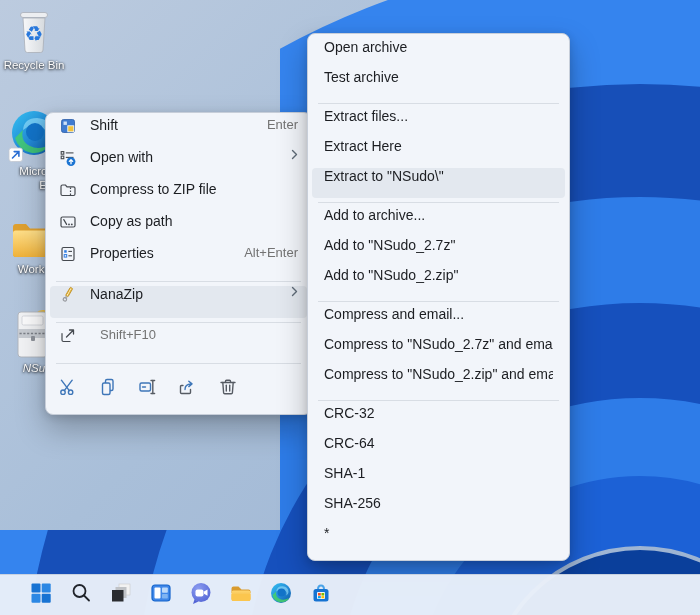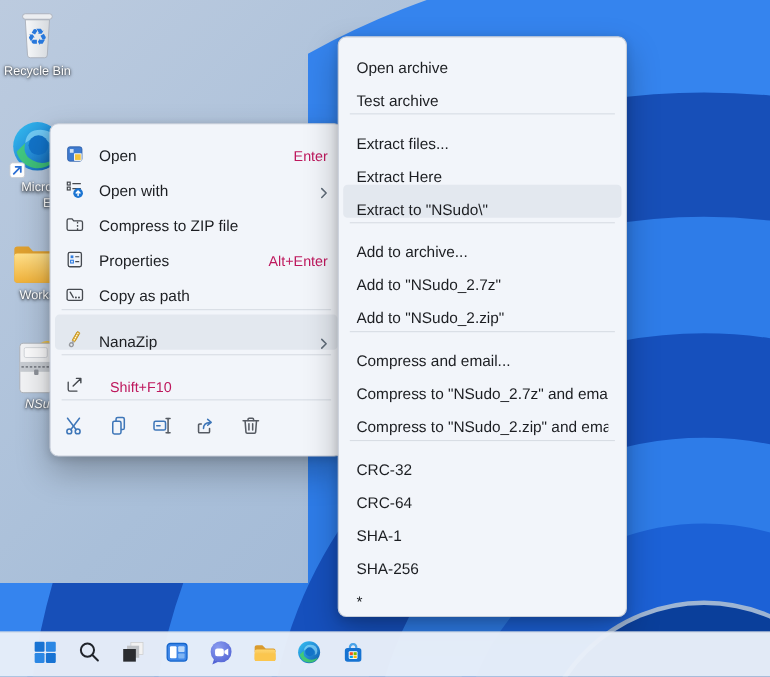--- a/index.html
+++ b/index.html
@@ -16,26 +16,26 @@
   .di-art{display:flex;justify-content:center;}
   .di-label{margin-top:1px;font-size:11.5px;color:#fff;text-align:right;line-height:1.2;
     text-shadow:0 1px 3px rgba(0,0,0,.85),0 0 2px rgba(0,0,0,.55);}
 
   
   .menu{position:absolute;background:#f2f5fa;border:1px solid #c7ced9;border-radius:8px;
     box-shadow:0 14px 30px rgba(0,0,0,.26),0 2px 8px rgba(0,0,0,.14);z-index:5;padding:4px 0;}
   #main-context-menu{left:45px;top:112px;width:265px;}
   #nanazip-submenu{left:307px;top:33px;width:261px;padding:5px 0;}
 
-  .menu-item{display:flex;align-items:flex-end;height:32px;margin:0 4px;padding:0 9px;
+  .menu-item{display:flex;align-items:flex-start;height:32px;margin:0 4px;padding:0 9px;
     border-radius:4px;font-size:14px;color:#1c1e22;cursor:default;}
   .menu-item.highlighted{background:#e3e8ef;}
   .mi-icon{width:18px;height:18px;margin-right:13px;display:flex;align-items:center;justify-content:center;flex:0 0 auto;}
   .mi-label{flex:1;white-space:nowrap;overflow:hidden;}
-  .mi-shortcut{color:#be185d;font-size:13px;margin-left:10px;}
+  .mi-shortcut{color:#737373;font-size:13px;margin-left:10px;}
   .mi-chevron{margin-left:10px;display:flex;align-items:center;}
   .menu-sep{height:1px;background:#d8dde4;margin:4px 10px;}
 
   #nanazip-submenu .menu-item{height:30px;padding:0 12px;}
   #nanazip-submenu .mi-label{flex:1;}
 
   .quick-row{display:flex;align-items:center;height:42px;padding:0 2px;}
   .qa-btn{width:40px;height:36px;display:flex;align-items:center;justify-content:center;border-radius:4px;}
 
   
@@ -139,21 +139,21 @@
 <div class="menu" id="main-context-menu">
   <div class="menu-items">
       <div class="menu-item">
         <span class="mi-icon">
           <svg width="18" height="18" viewBox="0 0 18 18">
             <rect x="2.5" y="2.5" width="13" height="13" rx="2" fill="#3f7bd0" stroke="#2c5ea8" stroke-width="0.8"></rect>
             <rect x="4.5" y="4.5" width="3.4" height="3.4" fill="#cfe0f5"></rect>
             <rect x="8.8" y="8.8" width="6" height="6" fill="#f2c23c" stroke="#fff" stroke-width="0.8"></rect>
           </svg>
         </span>
-        <span class="mi-label">Open</span>
+        <span class="mi-label">Shift</span>
         <span class="mi-shortcut">Enter</span>
       </div>
       <div class="menu-item">
         <span class="mi-icon">
           <svg width="18" height="18" viewBox="0 0 18 18">
             <g stroke="#45494f" stroke-width="1.1" fill="none">
               <rect x="2.2" y="2.6" width="2.6" height="2.6"></rect>
               <rect x="2.2" y="7.1" width="2.6" height="2.6"></rect>
               <line x1="6.8" y1="3.9" x2="14.5" y2="3.9"></line>
               <line x1="6.8" y1="8.4" x2="14.5" y2="8.4"></line>
@@ -174,40 +174,40 @@
           <svg width="18" height="18" viewBox="0 0 18 18">
             <path d="M2 5.5 Q2 4 3.5 4 L6.5 4 L8 5.8 L14.5 5.8 Q16 5.8 16 7.3 L16 13 Q16 14.5 14.5 14.5 L3.5 14.5 Q2 14.5 2 13 Z" fill="none" stroke="#45494f" stroke-width="1.2"></path>
             <line x1="11.5" y1="6.5" x2="11.5" y2="14" stroke="#45494f" stroke-width="1.2" stroke-dasharray="1.6 1.4"></line>
           </svg>
         </span>
         <span class="mi-label">Compress to ZIP file</span>
       </div>
       <div class="menu-item">
         <span class="mi-icon">
           <svg width="18" height="18" viewBox="0 0 18 18">
+            <rect x="2" y="4" width="14" height="10" rx="1.5" fill="none" stroke="#45494f" stroke-width="1.2"></rect>
+            <path d="M4.8 6.6 L7.6 11.4" stroke="#45494f" stroke-width="1.2" stroke-linecap="round"></path>
+            <circle cx="10" cy="11.4" r="0.9" fill="#45494f"></circle>
+            <circle cx="12.8" cy="11.4" r="0.9" fill="#45494f"></circle>
+          </svg>
+        </span>
+        <span class="mi-label">Copy as path</span>
+      </div>
+      <div class="menu-item">
+        <span class="mi-icon">
+          <svg width="18" height="18" viewBox="0 0 18 18">
             <rect x="3" y="2.5" width="12" height="13" rx="1.5" fill="none" stroke="#45494f" stroke-width="1.2"></rect>
             <rect x="5.2" y="5.2" width="2.5" height="2.5" fill="#2f7ce0"></rect>
             <rect x="5.2" y="9.6" width="2.5" height="2.5" fill="none" stroke="#2f7ce0" stroke-width="1"></rect>
             <line x1="9.4" y1="6.4" x2="13" y2="6.4" stroke="#45494f" stroke-width="1.1"></line>
             <line x1="9.4" y1="10.8" x2="13" y2="10.8" stroke="#45494f" stroke-width="1.1"></line>
           </svg>
         </span>
         <span class="mi-label">Properties</span>
         <span class="mi-shortcut">Alt+Enter</span>
-      </div>
-      <div class="menu-item">
-        <span class="mi-icon">
-          <svg width="18" height="18" viewBox="0 0 18 18">
-            <rect x="2" y="4" width="14" height="10" rx="1.5" fill="none" stroke="#45494f" stroke-width="1.2"></rect>
-            <path d="M4.8 6.6 L7.6 11.4" stroke="#45494f" stroke-width="1.2" stroke-linecap="round"></path>
-            <circle cx="10" cy="11.4" r="0.9" fill="#45494f"></circle>
-            <circle cx="12.8" cy="11.4" r="0.9" fill="#45494f"></circle>
-          </svg>
-        </span>
-        <span class="mi-label">Copy as path</span>
       </div>
       <div class="menu-sep"></div>
       <div class="menu-item highlighted">
         <span class="mi-icon">
           <svg width="18" height="18" viewBox="0 0 18 18">
             <g transform="rotate(30 9 8)">
               <rect x="7.6" y="1" width="2.8" height="9.5" rx="0.6" fill="#e8b73a" stroke="#b8891d" stroke-width="0.7"></rect>
               <line x1="9" y1="1.8" x2="9" y2="9.8" stroke="#fff" stroke-width="0.9" stroke-dasharray="1.2 1"></line>
               <rect x="8" y="10.5" width="2" height="2.2" rx="0.5" fill="#aaadb3"></rect>
               <circle cx="9" cy="14.2" r="1.7" fill="none" stroke="#97999e" stroke-width="1.2"></circle>

